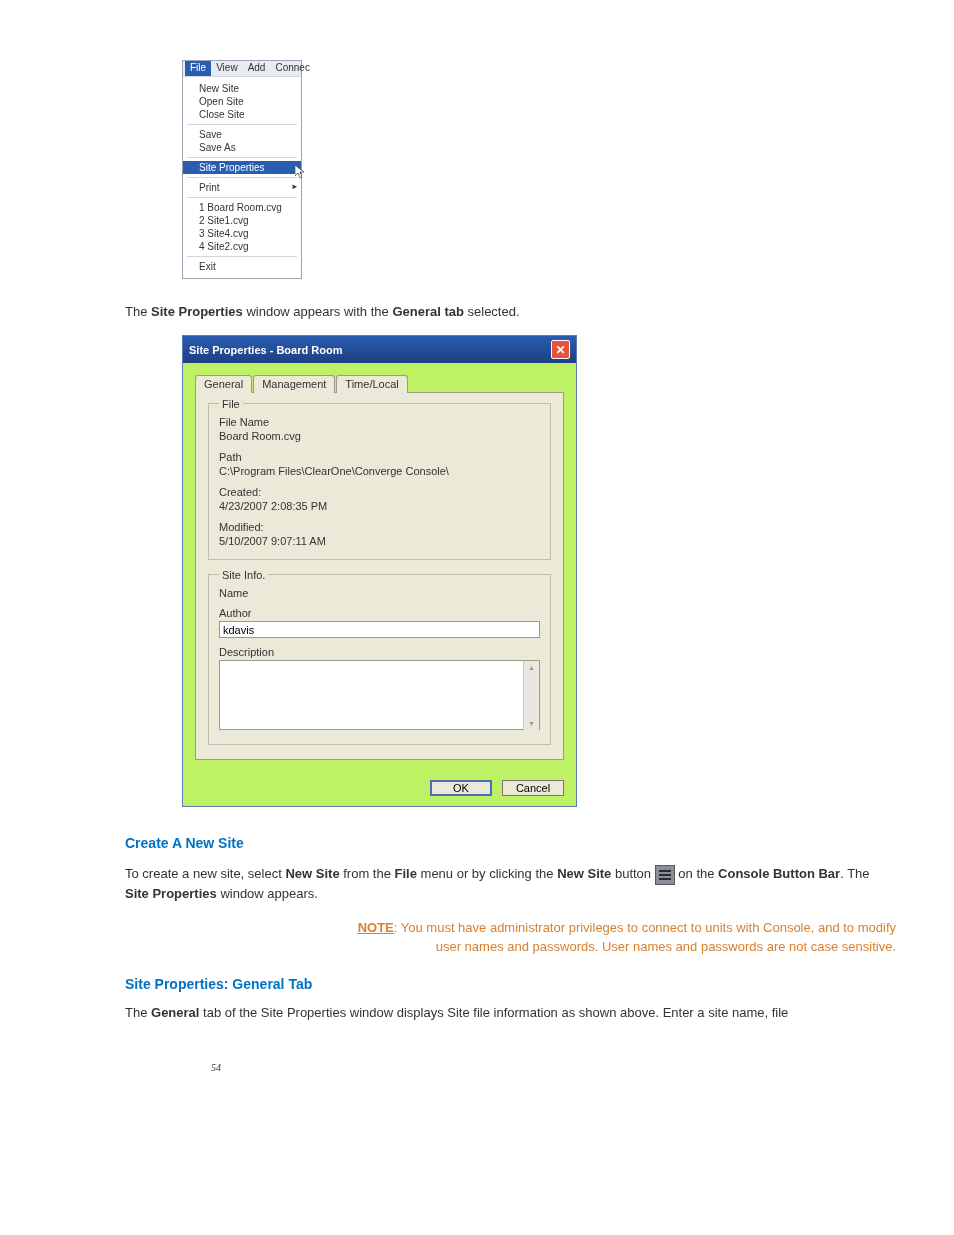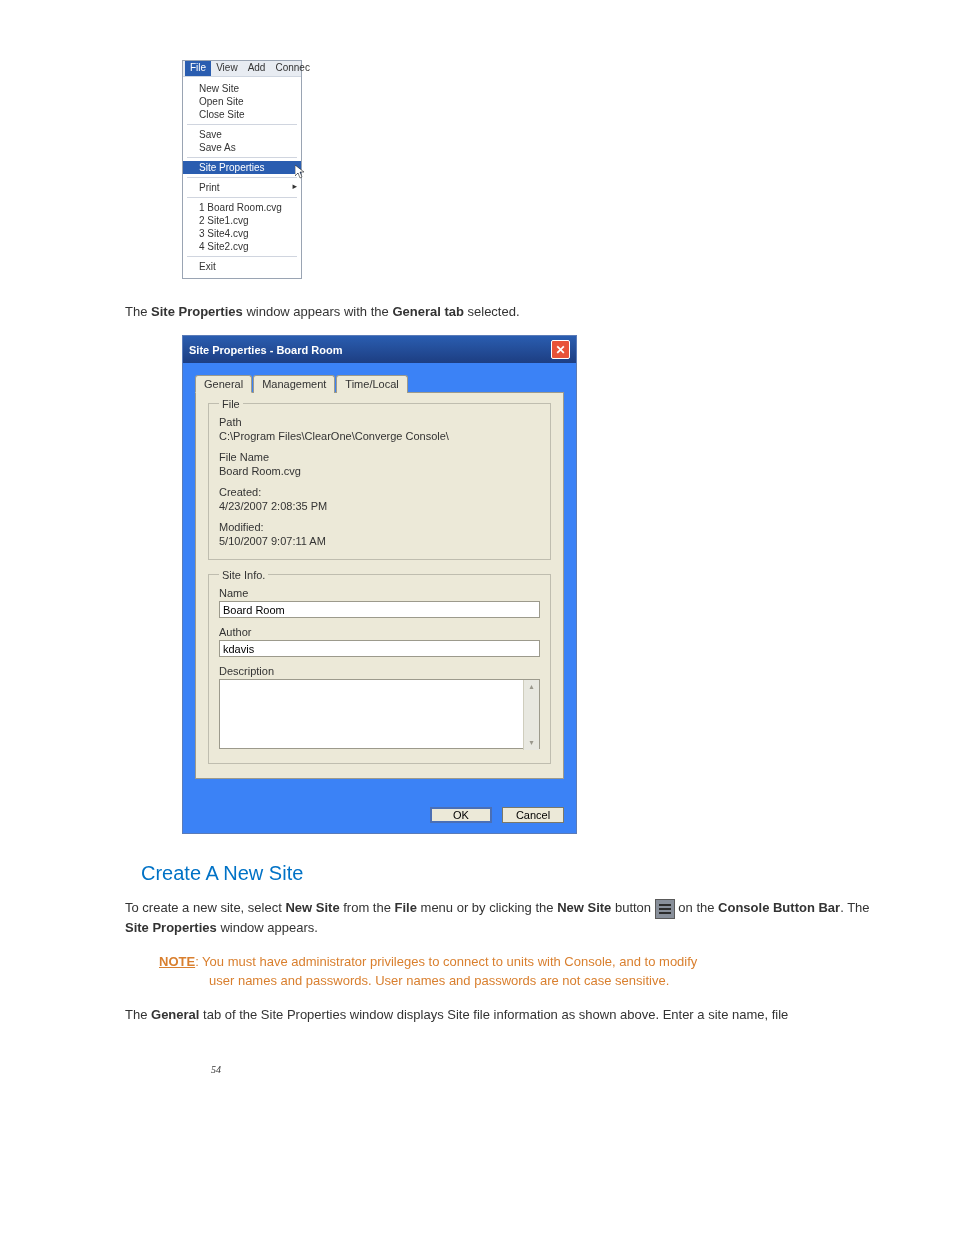--- a/index.html
+++ b/index.html
@@ -83,21 +83,21 @@
     line-height: 1.4;
     margin: 24px 0 14px 0;
   }
   .body-text b { font-weight: bold; }
 
   
   .dialog {
     width: 393px;
     margin-left: 57px;
     border: 1px solid #5a7bb8;
-    background: #3b82f6;
+    background: #bef264;
     font-size: 11px;
   }
   .titlebar {
     background: linear-gradient(to bottom, #2a5db0, #1d3e82);
     color: #fff;
     padding: 4px 6px;
     font-weight: bold;
     display: flex;
     justify-content: space-between;
     align-items: center;
@@ -202,39 +202,39 @@
   .scroll-arrows span {
     font-size: 8px;
     text-align: center;
     color: #9a988c;
     line-height: 14px;
   }
   .dlg-buttons {
     display: flex;
     justify-content: flex-end;
     gap: 10px;
-    margin-top: 28px;
+    margin-top: 20px;
   }
   .btn {
     min-width: 62px;
     border: 1px solid #7a7869;
     background: #ece9d8;
     padding: 1px 10px;
     font-size: 11px;
     text-align: center;
     font-family: Tahoma, Arial, sans-serif;
   }
   .btn.default { border: 2px solid #4b6fb5; padding: 0 9px; }
 
   
   h3.section-h {
     color: #0072c6;
-    font-weight: normal;
-    font-size: 20px;
-    margin: 28px 0 12px 16px;
+    font-weight: bold;
+    font-size: 14px;
+    margin: 28px 0 12px 0;
     font-family: Arial, Helvetica, sans-serif;
   }
 
   .inline-icon {
     display: inline-block;
     vertical-align: middle;
     width: 18px;
     height: 18px;
     border: 1px solid #5a5a5a;
     background: #888f9a;
@@ -248,20 +248,21 @@
   .inline-icon::before {
     left: 3px; right: 3px; top: 4px; height: 2px;
     box-shadow: 0 4px 0 #2c2c2c, 0 8px 0 #2c2c2c;
   }
 
   .note-block {
     margin: 16px 0 16px 34px;
     color: #d97f2e;
     font-size: 13px;
     line-height: 1.4;
+    text-align: right;
   }
   .note-block .note-label {
     font-weight: bold;
     text-decoration: underline;
   }
   .note-indent { padding-left: 50px; display: block; }
 
   .page-num {
     font-style: italic;
     font-weight: normal;
@@ -337,43 +338,42 @@
         <div class="tab active">General</div>
         <div class="tab">Management</div>
         <div class="tab">Time/Local</div>
       </div>
       <div class="tab-panel">
 
         <div class="fieldset">
           <span class="fs-legend">File</span>
           <div class="fs-inner">
             <div class="kv">
+              <div class="k">File Name</div>
+              <div class="v">Board Room.cvg</div>
+            </div>
+            <div class="kv">
               <div class="k">Path</div>
               <div class="v">C:\Program Files\ClearOne\Converge Console\</div>
-            </div>
-            <div class="kv">
-              <div class="k">File Name</div>
-              <div class="v">Board Room.cvg</div>
             </div>
             <div class="kv">
               <div class="k">Created:</div>
               <div class="v">4/23/2007 2:08:35 PM</div>
             </div>
             <div class="kv" style="margin-bottom:0">
               <div class="k">Modified:</div>
               <div class="v">5/10/2007 9:07:11 AM</div>
             </div>
           </div>
         </div>
 
         <div class="fieldset" style="margin-bottom:0">
           <span class="fs-legend">Site Info.</span>
           <div class="fs-inner">
             <label class="inlabel" style="margin-top:0">Name</label>
-            <input class="txt-input" value="Board Room" style="">
             <label class="inlabel">Author</label>
             <input class="txt-input" value="kdavis" style="">
             <label class="inlabel">Description</label>
             <div class="txtarea-wrap">
               <textarea class="txt-area" style=""></textarea>
               <div class="scroll-arrows">
                 <span>▴</span>
                 <span>▾</span>
               </div>
             </div>
@@ -396,20 +396,21 @@
     <span class="inline-icon"></span>
     <span> on the </span><b>Console Button Bar</b><span>. The </span><b>Site Properties</b><span> window appears.</span>
   </p>
 
   <div class="note-block">
     <span class="note-label">NOTE</span><span>: You must have administrator privileges to connect to units with Console, and to modify</span><br>
     <span class="note-indent">user names and passwords. User names and passwords are not case sensitive.</span>
   </div>
 
 
+  <h3 class="section-h" style="margin-top:20px">Site Properties: General Tab</h3>
 
   <p class="body-text" style="margin-top:10px; margin-bottom:12px">
     <span>The </span><b>General</b><span> tab of the Site Properties window displays Site file information as shown above. Enter a site name, file</span>
   </p>
 
   <div class="page-num">54</div>
 
 </div>
 
 </body></html>

